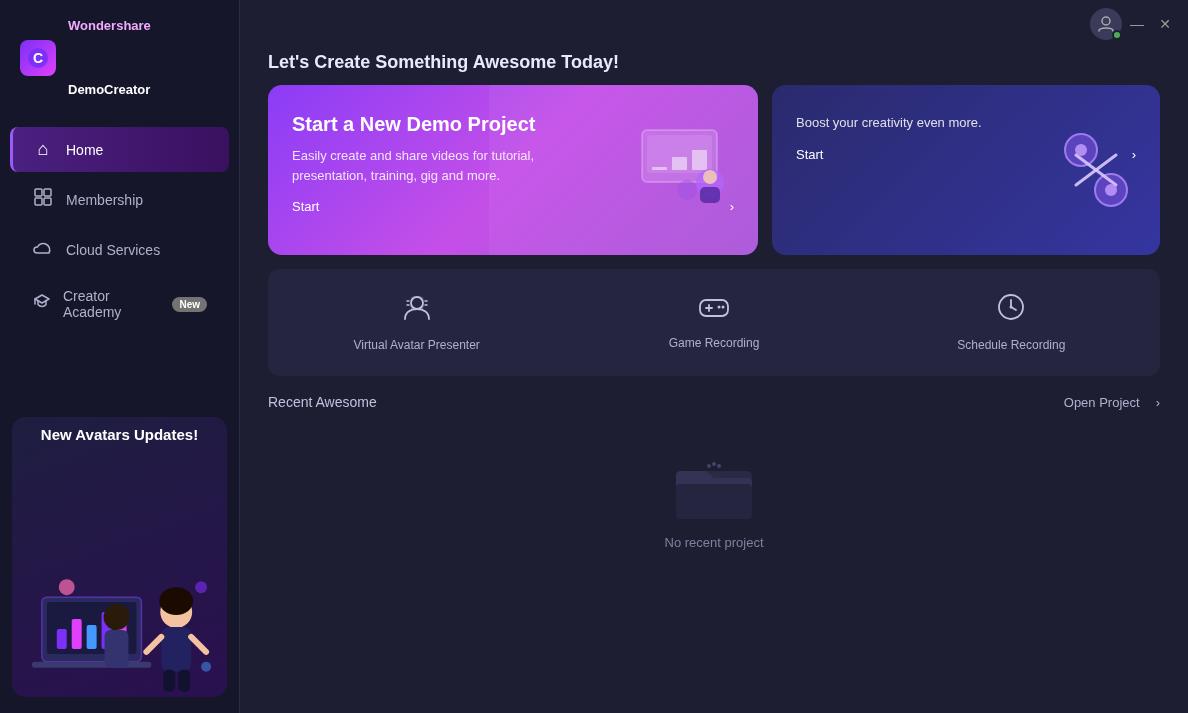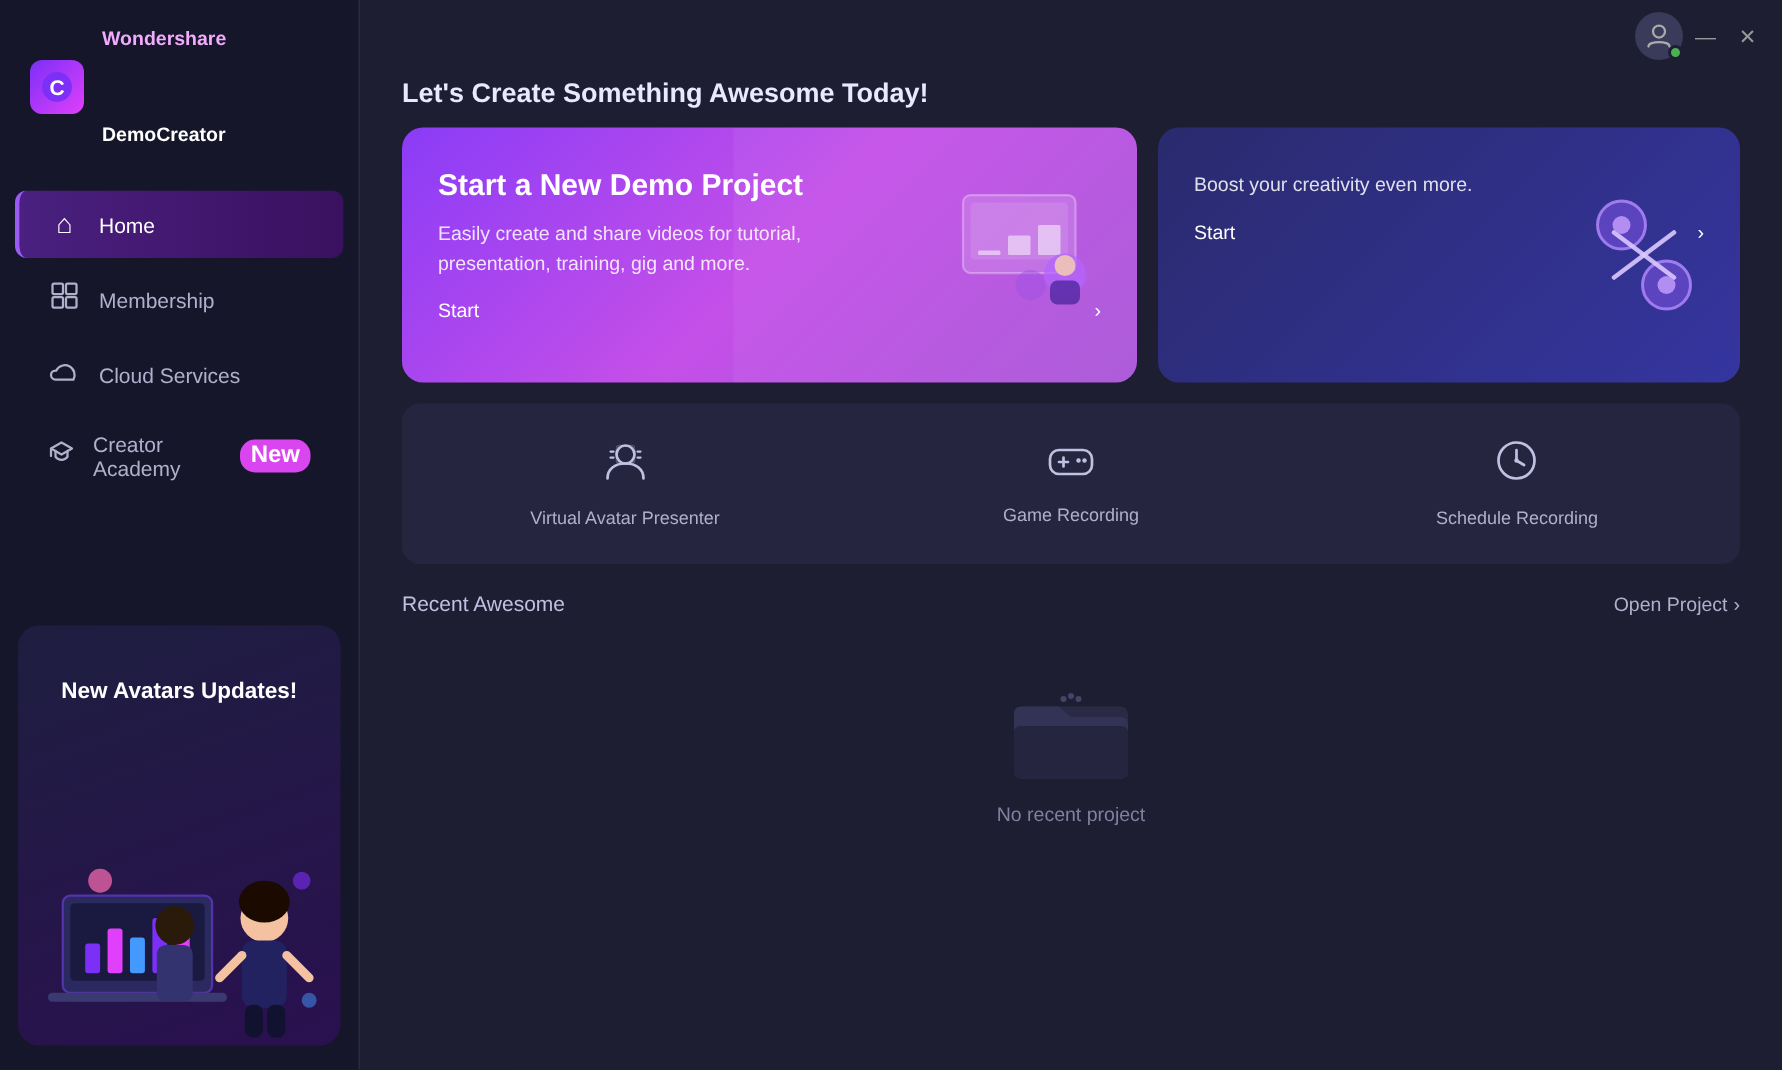--- a/index.html
+++ b/index.html
@@ -90,34 +90,34 @@
       padding-left: 19px;
     }
 
     .nav-item .nav-icon {
       font-size: 18px;
       width: 22px;
       text-align: center;
     }
 
     .nav-item .badge {
-      background: #d946ef;
-      color: #fff;
-      font-size: 16px;
+      background: #737373;
+      color: #fff;
+      font-size: 10px;
       border-radius: 10px;
       padding: 2px 7px;
       margin-left: 4px;
       font-weight: 600;
     }
 
     .sidebar-ad {
       margin: 16px 12px;
       background: linear-gradient(160deg, #1e1e40 0%, #2a1050 100%);
       border-radius: 14px;
-      padding: 30px 16px;
+      padding: 4px 16px;
       min-height: 280px;
       display: flex;
       flex-direction: column;
       align-items: center;
       justify-content: flex-start;
       text-align: center;
       overflow: hidden;
       position: relative;
     }
 
@@ -374,21 +374,21 @@
       font-size: 14px;
       color: #c0c0e0;
     }
 
     .open-project-link {
       font-size: 13px;
       color: #b0b0cc;
       cursor: pointer;
       display: flex;
       align-items: center;
-      gap: 4px;
+      gap: 16px;
     }
 
     .empty-state {
       display: flex;
       flex-direction: column;
       align-items: center;
       justify-content: center;
       padding: 30px 0;
     }
 

